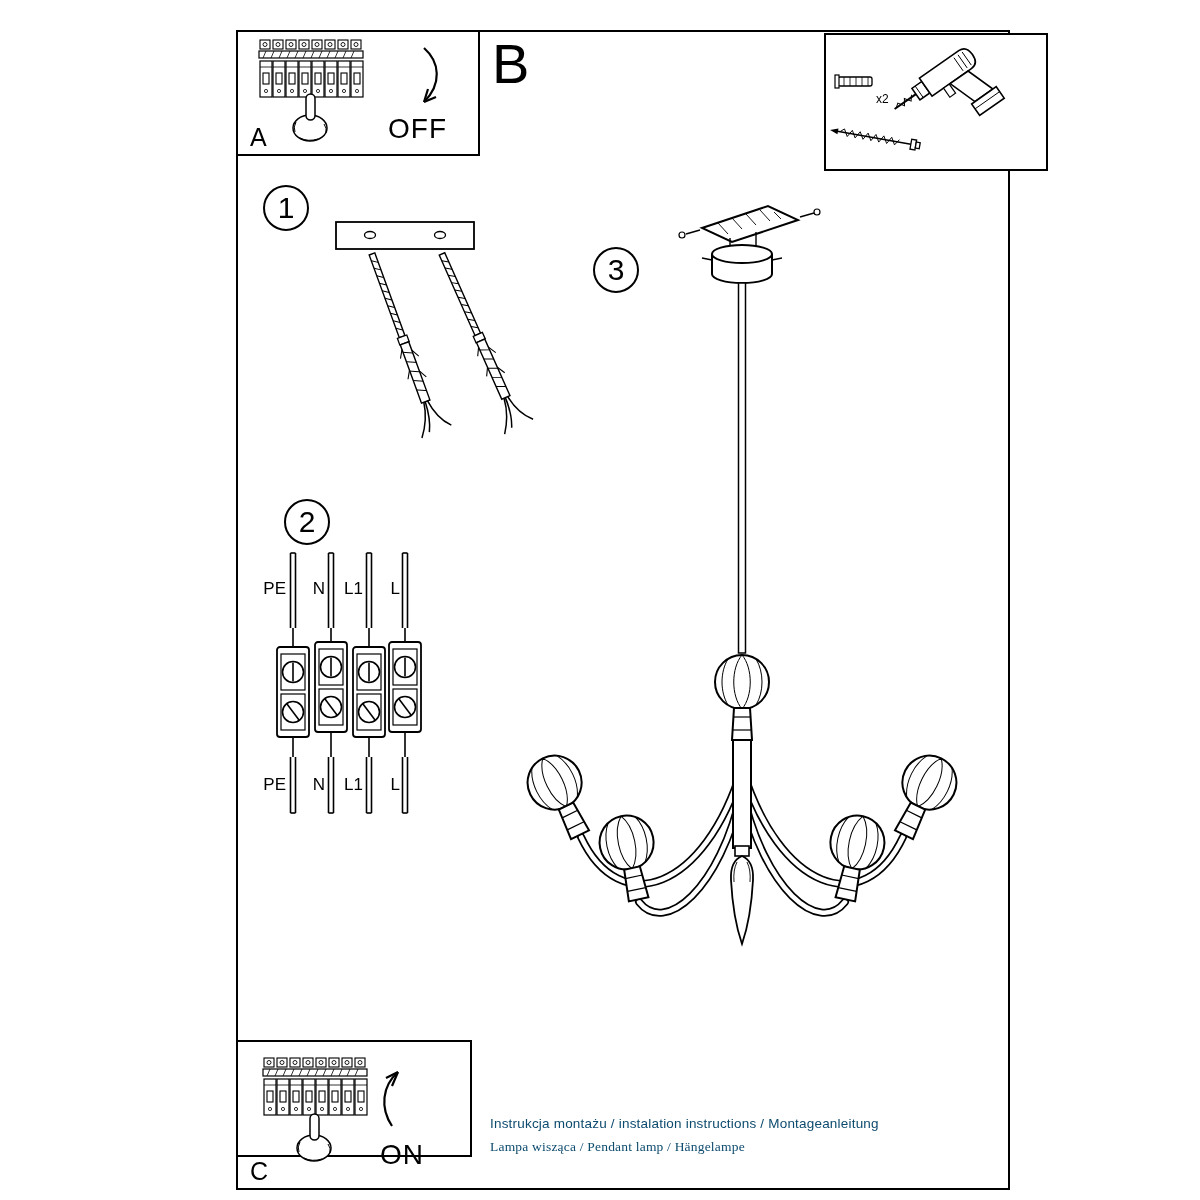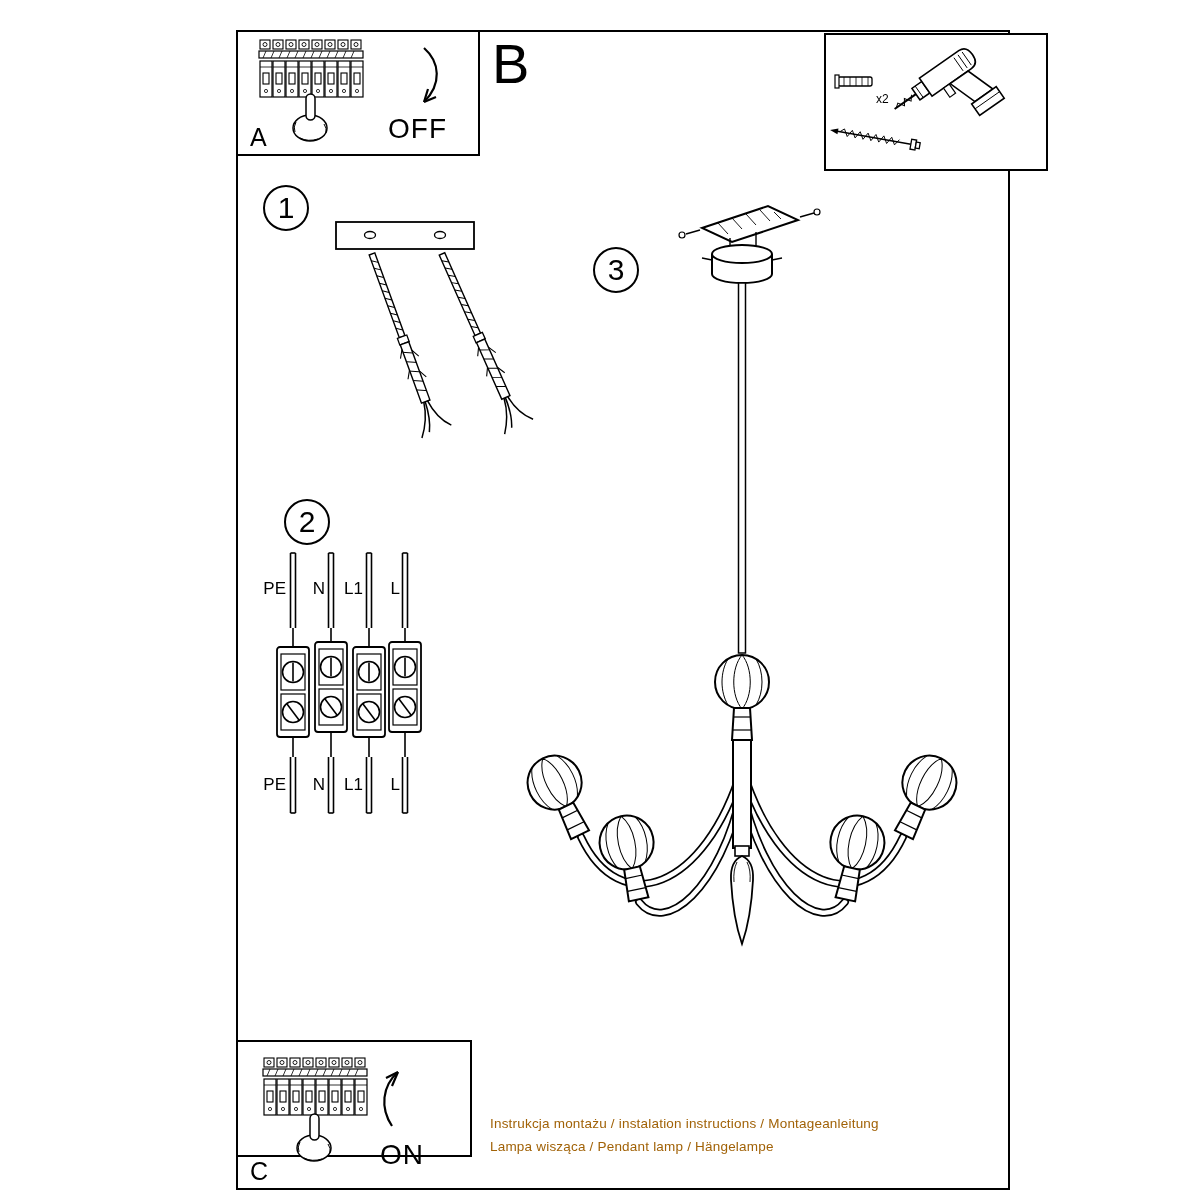--- a/index.html
+++ b/index.html
@@ -4,21 +4,21 @@
 <style>
   * { box-sizing: border-box; }
   html,body { margin:0; padding:0; background:#ffffff; }
   body { font-family:"Liberation Sans", sans-serif; color:#000; }
   .sheet { position:relative; width:1200px; height:1200px; background:#fff; overflow:hidden; }
   .abs { position:absolute; }
   .frame { border:2px solid #000; background:#fff; }
   svg { display:block; overflow:visible; }
   svg text { font-family:"Liberation Sans", sans-serif; fill:#000; }
   .letter-b { position:absolute; left:492px; top:36px; font-size:56px; line-height:1; }
-  .footer-line { position:absolute; left:490px; color:#a16207; font-size:13.5px; letter-spacing:.2px; white-space:nowrap; }
+  .footer-line { position:absolute; left:490px; color:#0c4a6e; font-size:13.5px; letter-spacing:.2px; white-space:nowrap; }
   .arm-outer { fill:none; stroke:#000; stroke-width:8; stroke-linecap:round; }
   .arm-inner { fill:none; stroke:#fff; stroke-width:4.6; stroke-linecap:round; }
 </style>
 </head>
 <body>
 
 <div class="sheet">
 
   <svg width="0" height="0" style="position:absolute" aria-hidden="true">
     <defs>
@@ -300,15 +300,15 @@
       <g transform="translate(152,26)">
         <path d="M2 58 C -10 40 -8 18 8 4" fill="none" stroke="#000" stroke-width="2.2"></path>
         <path d="M8 4 L-4 10 M8 4 L2 18" fill="none" stroke="#000" stroke-width="2.2"></path>
       </g>
       <text x="142" y="122" font-size="28" letter-spacing="1">ON</text>
       <text x="12" y="138" font-size="25">C</text>
     </svg>
   </div>
 
   <div class="footer-line" style="top:1116px;">Instrukcja montażu / instalation instructions / Montageanleitung</div>
-  <div class="footer-line" style="top:1139px;">Lampa wisząca / Pendant lamp / Hängelampe</div>
+  <div class="footer-line" style="top:1139px;font-family:Liberation Serif, serif;">Lampa wisząca / Pendant lamp / Hängelampe</div>
 
 </div>
 
 </body></html>

